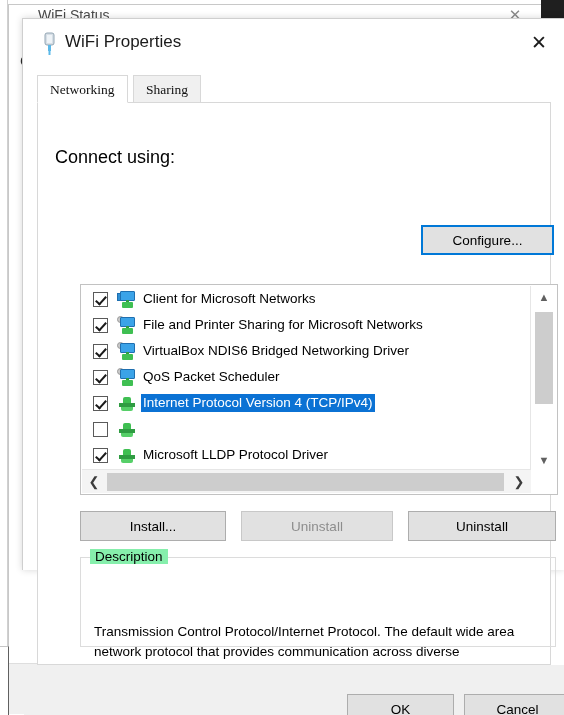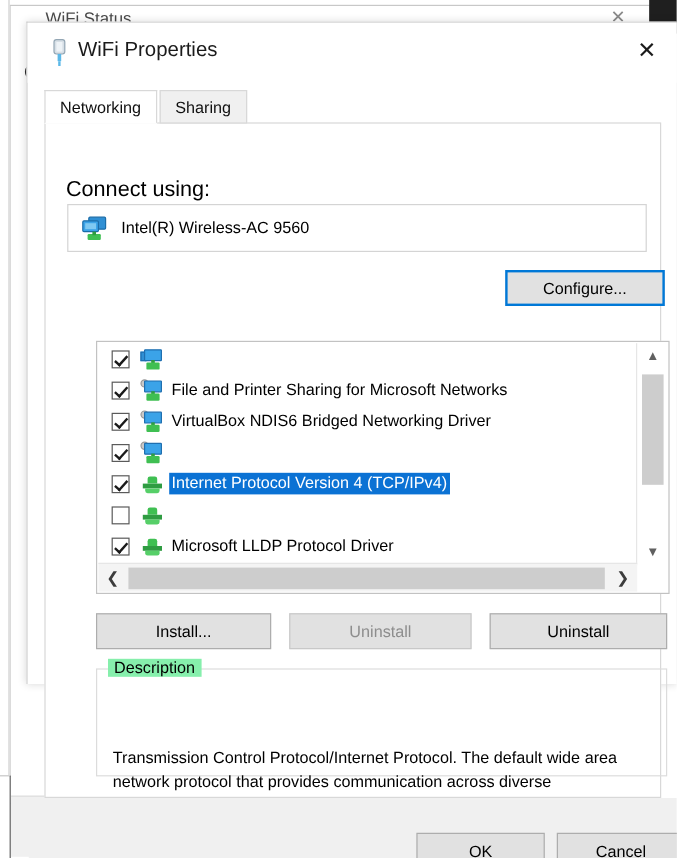--- a/index.html
+++ b/index.html
@@ -141,21 +141,21 @@
     line-height: 32px;
     font-size: 19px;
     color: #1b1b1b;
     cursor: default;
   }
 
   
   #tab-strip {
     position: absolute;
     left: 14px; top: 56px;
-    width: 514px; height: 28px;
+    width: 514px; height: 28px; font-family: Liberation Serif, serif;
   }
   .tab {
     position: absolute;
     top: 0;
     height: 28px;
     padding: 0 12px;
     line-height: 28px;
     font-size: 13.5px;
     color: #101010;
     box-sizing: border-box;
@@ -495,45 +495,36 @@
   </div>
 
   <div id="tab-strip">
     <div id="tab-networking" class="tab active">Networking</div>
     <div id="tab-sharing" class="tab inactive">Sharing</div>
   </div>
 
   <div id="tab-panel"></div>
 
   <div id="connect-label">Connect using:</div>
-  <div id="adapter-box">
-    <svg id="adapter-icon" viewBox="0 0 22 22">
-      <rect x="6" y="1" width="14" height="10" rx="1" fill="#2f8fd4" stroke="#1b6ca8" stroke-width="1"></rect>
-      <rect x="1" y="4" width="13" height="9" rx="1" fill="#3ba3e8" stroke="#1b6ca8" stroke-width="1"></rect>
-      <rect x="3" y="6" width="9" height="5" fill="#7fc9f2"></rect>
-      <rect x="5" y="15" width="11" height="5" rx="1" fill="#3fbf52"></rect>
-      <rect x="9" y="13" width="3" height="3" fill="#2f9c42"></rect>
-    </svg>
-    <div id="adapter-name">Intel(R) Wireless-AC 9560</div>
-  </div>
 
   <button id="btn-configure" class="btn focused">Configure...</button>
 
 
   <div id="items-list">
     <div id="items-viewport">
 
       <div class="item-row">
         <div class="item-check checked"></div>
         <div class="item-icon ico-monitor">
           <div class="screen2"></div>
             <div class="screen"></div>
           <div class="stem"></div>
             <div class="base"></div>
         </div>
+        <div class="item-text">Client for Microsoft Networks</div>
       </div>
 
       <div class="item-row">
         <div class="item-check checked"></div>
         <div class="item-icon ico-monitor">
           <div class="gear"></div>
             <div class="screen"></div>
           <div class="stem"></div>
             <div class="base"></div>
         </div>
@@ -552,20 +543,21 @@
       </div>
 
       <div class="item-row">
         <div class="item-check checked"></div>
         <div class="item-icon ico-monitor">
           <div class="gear"></div>
             <div class="screen"></div>
           <div class="stem"></div>
             <div class="base"></div>
         </div>
+        <div class="item-text">QoS Packet Scheduler</div>
       </div>
 
       <div class="item-row selected">
         <div class="item-check checked"></div>
         <div class="item-icon ico-plug">
           <div class="cap"></div>
             <div class="body"></div>
             <div class="foot"></div>
         </div>
         <div class="item-text">Internet Protocol Version 4 (TCP/IPv4)</div>

